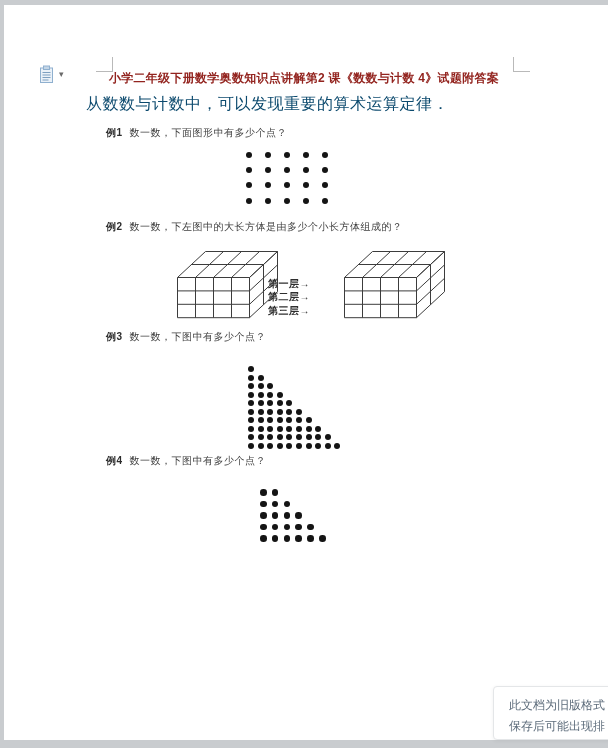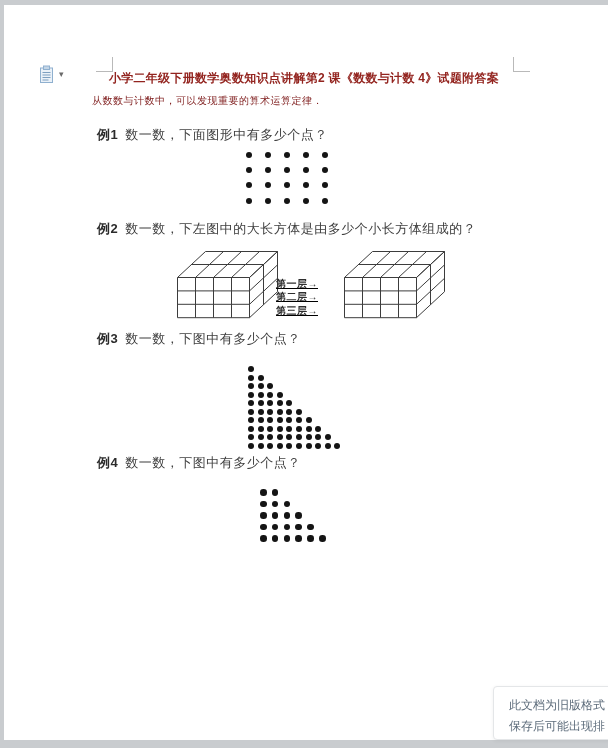--- a/index.html
+++ b/index.html
@@ -20,38 +20,38 @@
   .paste-btn { position:absolute; left:39px; top:65px; width:32px; height:22px; cursor:pointer; }
   .paste-btn svg { position:absolute; left:0; top:0; }
   .paste-caret { position:absolute; left:20px; top:4px; font-size:9px; color:#6a6a6a; line-height:10px; }
 
   .doc-title {
     position:absolute; left:0; top:70px; width:608px;
     text-align:center; font-size:12px; font-weight:bold;
     color:#93241f; letter-spacing:0.3px; white-space:nowrap;
   }
   .intro {
-    position:absolute; left:92px; top:94px;
-    font-size:10px; color:#7f1d1d; letter-spacing:0.5px; white-space:nowrap;
+    position:absolute; left:86px; top:94px;
+    font-size:16px; color:#0c4a6e; letter-spacing:0.5px; white-space:nowrap;
   }
   .ex-line {
-    position:absolute; left:97px;
-    font-size:13px; color:#3f3f3f; letter-spacing:0.5px; white-space:nowrap;
+    position:absolute; left:106px;
+    font-size:10px; color:#3f3f3f; letter-spacing:0.5px; white-space:nowrap;
   }
   .ex-label { font-weight:bold; color:#2b2b2b; margin-right:7px; }
 
   .dot-fig { position:absolute; }
   .dot-fig .dot {
     position:absolute; background:#141414; border-radius:50%; display:block;
   }
 
   .cuboid-svg { position:absolute; }
   .cuboid-svg line { stroke:#3c3c3c; stroke-width:1; fill:none; }
 
-  .layer-labels { position:absolute; left:276px; top:277px;text-decoration:underline; }
+  .layer-labels { position:absolute; left:268px; top:277px; }
   .layer-label {
     font-size:10px; font-weight:bold; color:#2e2e2e;
     line-height:13.4px; letter-spacing:0.5px; white-space:nowrap;
   }
 
   .toast {
     position:absolute; left:493px; top:686px; width:130px; height:54px;
     background:#ffffff; border:1px solid #e4e6e8; border-radius:4px;
     box-shadow:0 1px 4px rgba(0,0,0,0.06);
     padding:8px 0 0 15px;

